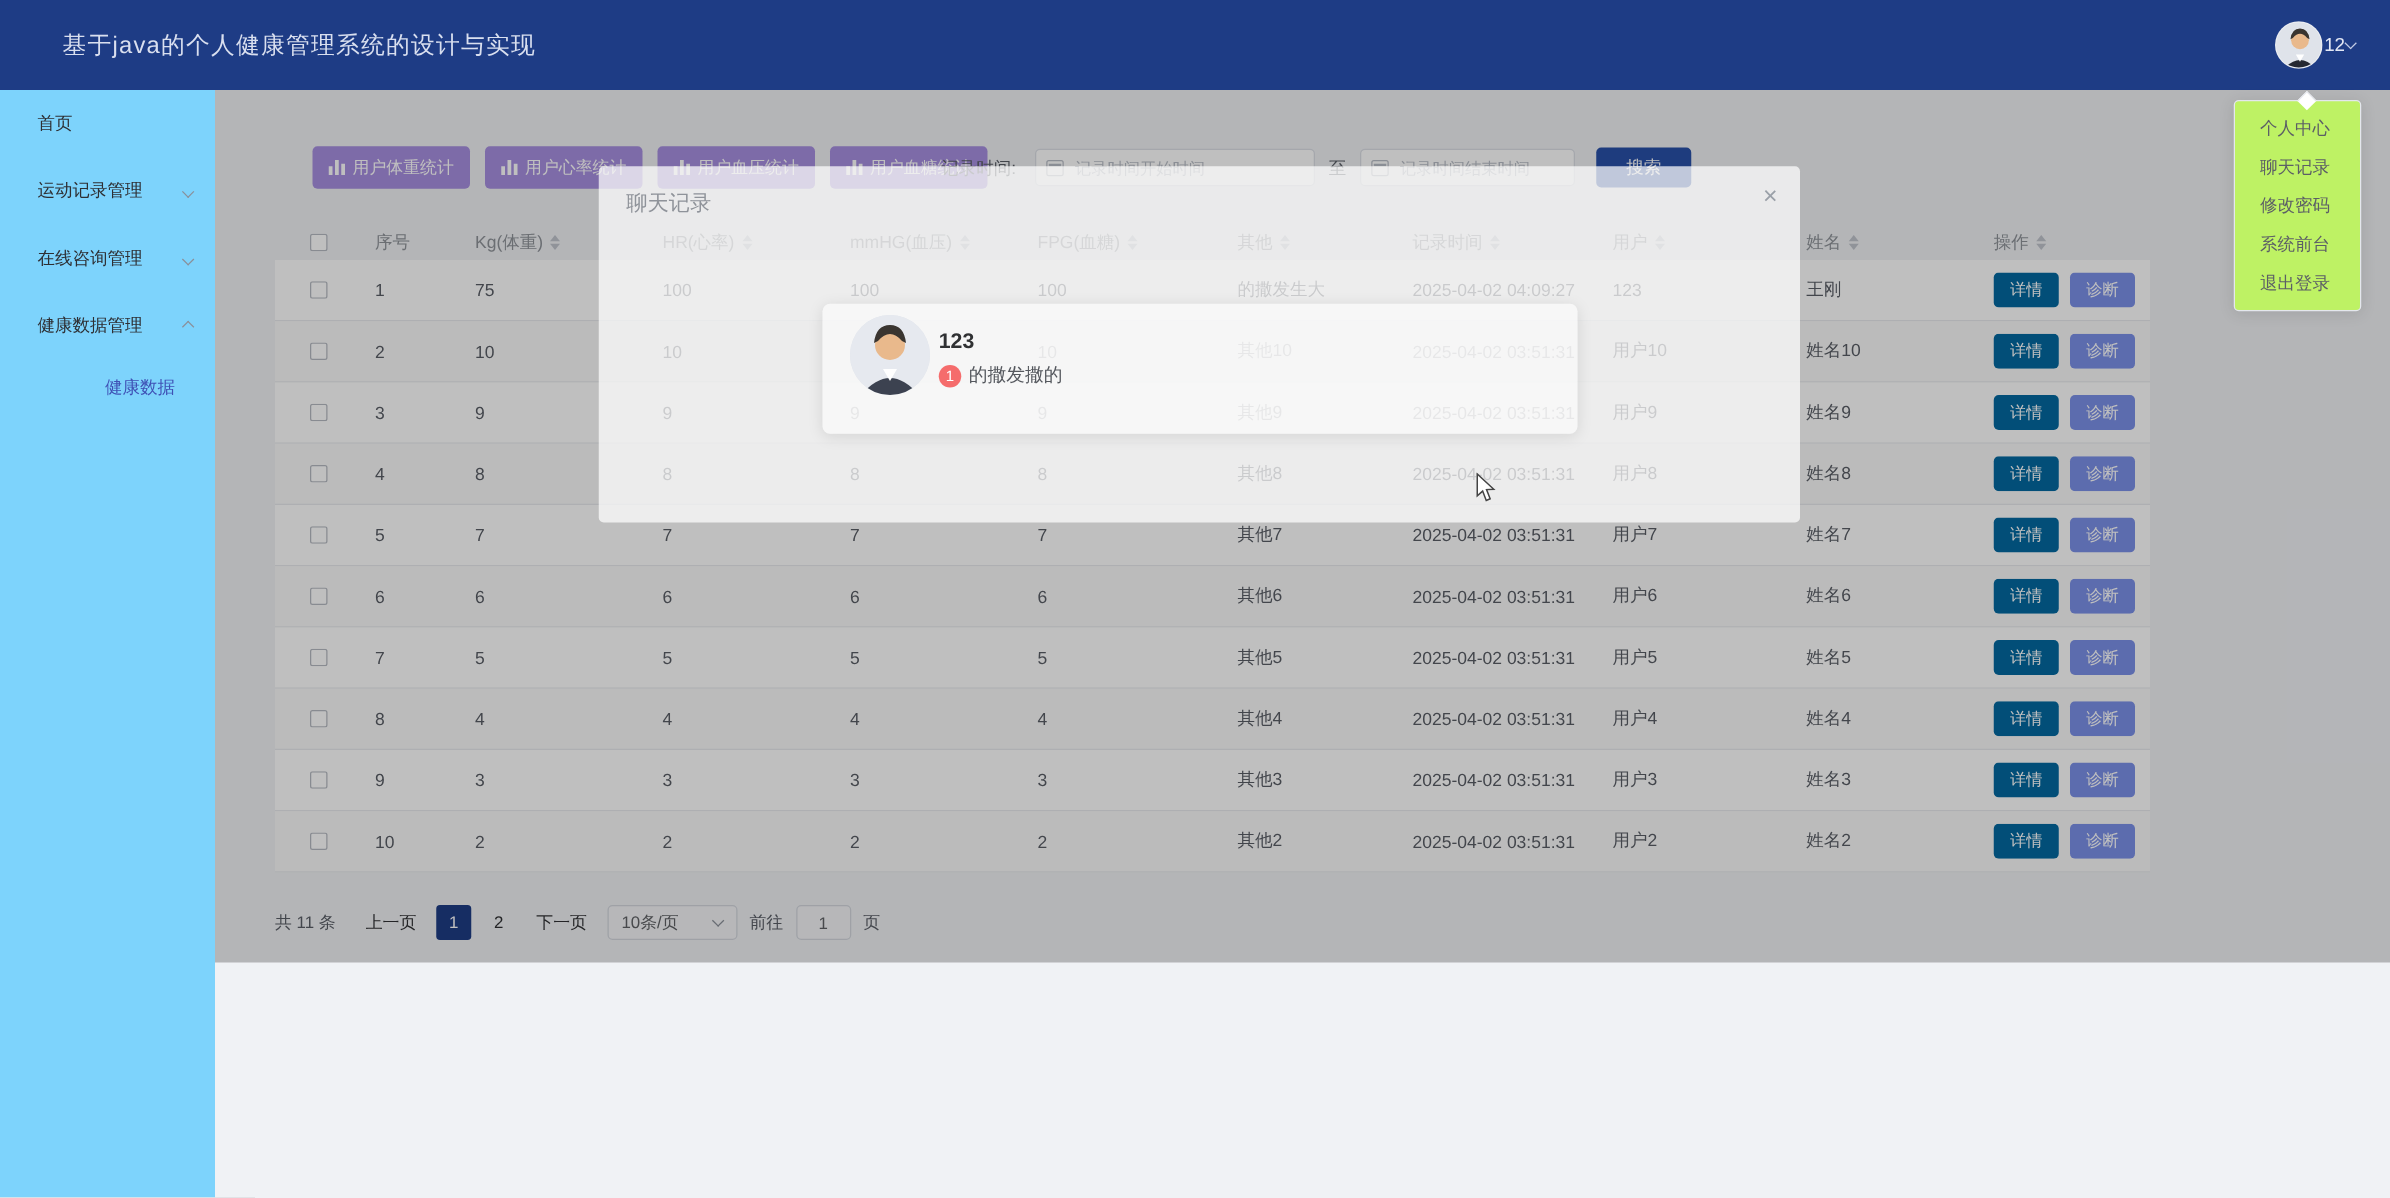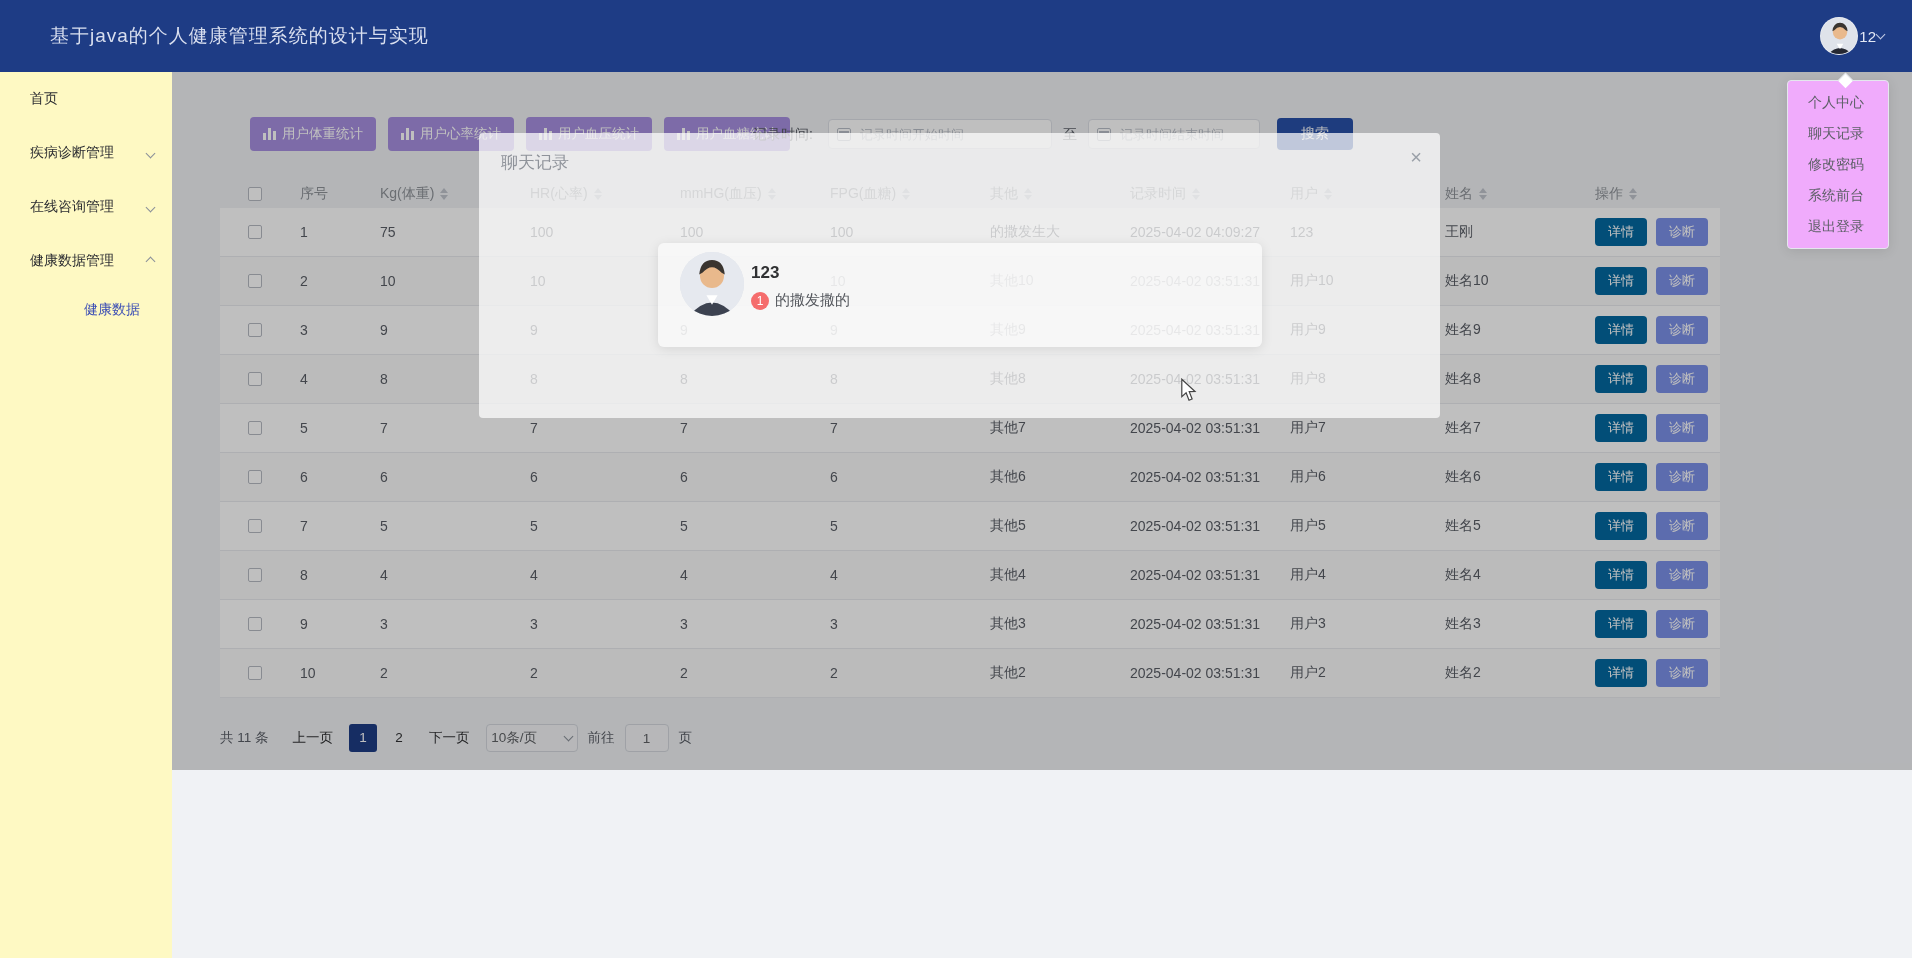--- a/index.html
+++ b/index.html
@@ -10,21 +10,21 @@
   .navbar{position:absolute;left:0;top:0;width:1912px;height:72px;background:#1e3c85;display:flex;align-items:center;z-index:20;}
   .nav-title{color:#d9dfef;font-size:19px;margin-left:50px;letter-spacing:1px;}
   .nav-right{position:absolute;right:28px;top:0;height:72px;display:flex;align-items:center;gap:1px;}
   .nav-avatar{width:38px;height:38px;border-radius:50%;overflow:hidden;border:1px solid rgba(255,255,255,.4);background:#dfe3ea;}
   .nav-user{color:#e3e8f5;font-size:15px;}
   .chev{display:inline-block;width:7px;height:7px;border-right:1.6px solid #8a8f99;border-bottom:1.6px solid #8a8f99;transform:rotate(45deg);}
   .chev.up{transform:rotate(-135deg);}
   .chev.lite{border-color:#c3cce6;margin-top:-4px;}
 
   
-  .sidebar{position:absolute;left:0;top:72px;width:172px;height:886px;background:#fef9c3;z-index:15;}
+  .sidebar{position:absolute;left:0;top:72px;width:172px;height:886px;background:#7dd3fc;z-index:15;}
   .side-item{position:relative;height:54px;display:flex;align-items:center;padding:0 18px 0 30px;font-size:14px;color:#2e2f33;cursor:pointer;}
   .side-item .lbl{flex:1;}
   .side-sub-item{height:44px;display:flex;align-items:center;padding-left:84px;font-size:14px;color:#3f51b5;cursor:pointer;}
 
   
   .main{position:absolute;left:172px;top:72px;width:1740px;height:698px;background:#f0f2f5;}
 
   .toolbar{position:absolute;left:78px;top:45px;display:flex;gap:12px;}
   .stat-btn{display:inline-flex;align-items:center;height:34px;padding:16px 13px;border:none;border-radius:4px;background:#a78fe0;color:#fff;font-size:13.5px;cursor:pointer;}
   .bar-icon{display:inline-flex;align-items:flex-end;gap:2px;height:12px;margin-right:6px;}
@@ -60,37 +60,37 @@
   .sort .sd{border-top:5px solid #c0c4cc;}
   .btn-detail{height:28px;padding:0 13px;border:none;border-radius:4px;background:#0369a1;color:#fff;font-size:13px;margin-right:9px;cursor:pointer;text-align:center;}
   .btn-diag{height:28px;padding:0 13px;border:none;border-radius:4px;background:#7b90e8;color:#fff;font-size:13px;cursor:pointer;}
 
   
   .pager{position:absolute;left:48px;top:652px;display:flex;align-items:center;font-size:13.5px;color:#5a5e66;gap:10px;}
   .pg-total{margin-right:8px;}
   .pg-btn{color:#303133;cursor:pointer;padding:0 6px;}
   .pg-num{min-width:28px;height:28px;line-height:28px;text-align:center;cursor:pointer;color:#303133;border-radius:3px;}
   .pg-num.active{background:#1e3c85;color:#fff;}
-  .pg-size{width:92px;height:28px;border:1px solid #d4d7de;border-radius:4px;background:#f4f5f7;display:flex;align-items:center;justify-content:center;gap:28px;color:#606266;cursor:pointer;}
+  .pg-size{width:104px;height:28px;border:1px solid #d4d7de;border-radius:4px;background:#f4f5f7;display:flex;align-items:center;justify-content:center;gap:28px;color:#606266;cursor:pointer;}
   .pg-goto-input{width:44px;height:28px;border:1px solid #d4d7de;border-radius:4px;background:#f4f5f7;text-align:center;font-size:13.5px;color:#606266;outline:none;}
 
   
   .overlay{position:absolute;left:0;top:0;right:0;bottom:0;background:rgba(0,0,0,0.25);z-index:10;}
   .dialog{position:absolute;left:307px;top:61px;width:961px;height:285px;background:rgba(255,255,255,0.72);border-radius:4px;z-index:11;}
   .dlg-title{position:absolute;left:22px;top:18px;font-size:17px;color:#8f939a;}
   .dlg-close{position:absolute;right:18px;top:14px;font-size:20px;color:#9aa0a8;cursor:pointer;line-height:1;}
   .chat-card{position:absolute;left:179px;top:110px;width:604px;height:104px;background:rgba(255,255,255,0.55);border-radius:6px;box-shadow:0 2px 12px rgba(0,0,0,0.10);cursor:pointer;}
   .chat-avatar{position:absolute;left:22px;top:9px;width:64px;height:64px;border-radius:50%;overflow:hidden;background:#dfe3ea;}
   .chat-name{position:absolute;left:93px;top:20px;font-size:17px;font-weight:bold;color:#303133;}
   .chat-line{position:absolute;left:93px;top:48px;display:flex;align-items:center;gap:6px;}
   .chat-badge{width:18px;height:18px;border-radius:50%;background:#f56c6c;color:#fff;font-size:12px;display:flex;align-items:center;justify-content:center;}
   .chat-msg{font-size:15px;color:#55585e;}
 
   
-  .user-menu{position:absolute;left:1787px;top:80px;width:102px;background:#f0abfc;border:1px solid #e4e7ed;border-radius:4px;box-shadow:0 2px 12px rgba(0,0,0,0.1);z-index:30;padding:6px 0;}
+  .user-menu{position:absolute;left:1787px;top:80px;width:102px;background:#bef264;border:1px solid #e4e7ed;border-radius:4px;box-shadow:0 2px 12px rgba(0,0,0,0.1);z-index:30;padding:6px 0;}
   .user-menu::before{content:"";position:absolute;top:-6px;left:52px;width:10px;height:10px;background:#fff;border-left:1px solid #e4e7ed;border-top:1px solid #e4e7ed;transform:rotate(45deg);}
   .menu-item{height:31px;line-height:31px;padding-left:20px;font-size:14px;color:#5c5f66;cursor:pointer;}
 
   .cursor{position:absolute;left:1180px;top:378px;z-index:99;pointer-events:none;}
 </style>
 </head>
 <body>
 
 <div class="stage">
 
@@ -109,21 +109,21 @@
       <span class="nav-user">12</span>
       <i class="chev lite"></i>
     </div>
   </div>
 
   <div class="sidebar" id="sidebar">
       <div class="side-item">
         <span class="lbl">首页</span>
       </div>
       <div class="side-item">
-        <span class="lbl">疾病诊断管理</span>
+        <span class="lbl">运动记录管理</span>
         <i class="chev"></i>
       </div>
       <div class="side-item">
         <span class="lbl">在线咨询管理</span>
         <i class="chev"></i>
       </div>
       <div class="side-item">
         <span class="lbl">健康数据管理</span>
         <i class="chev up"></i>
       </div>

